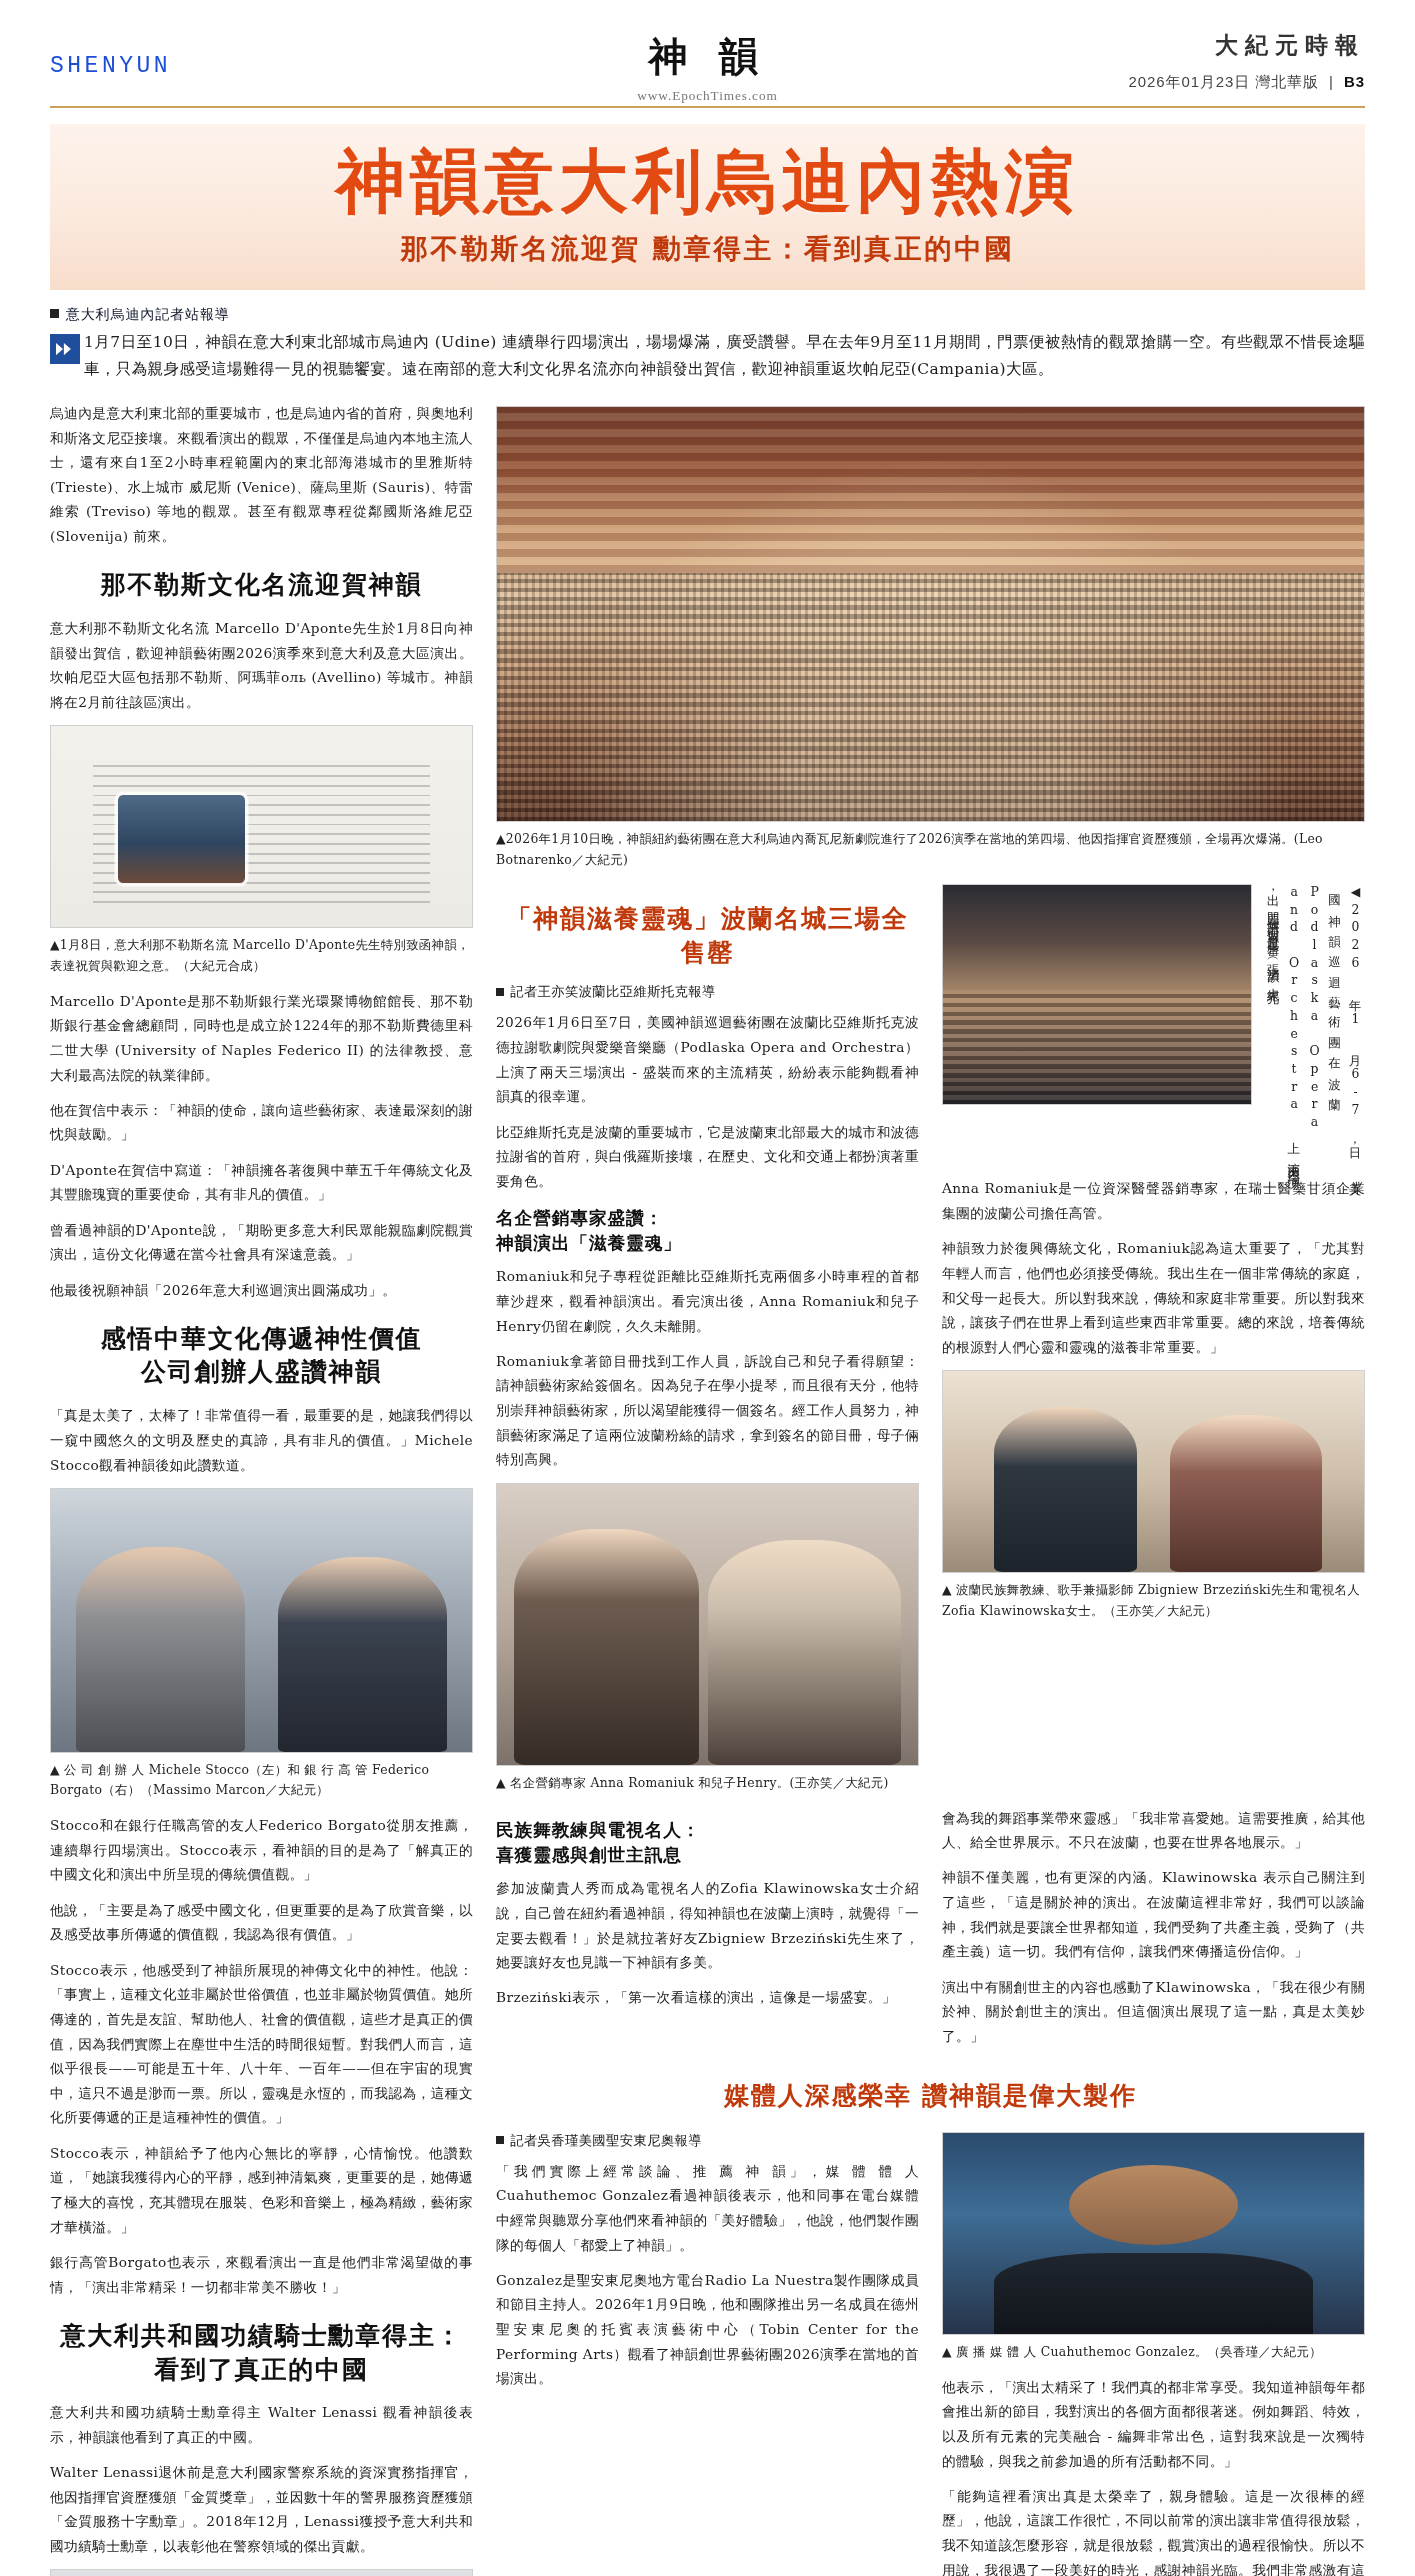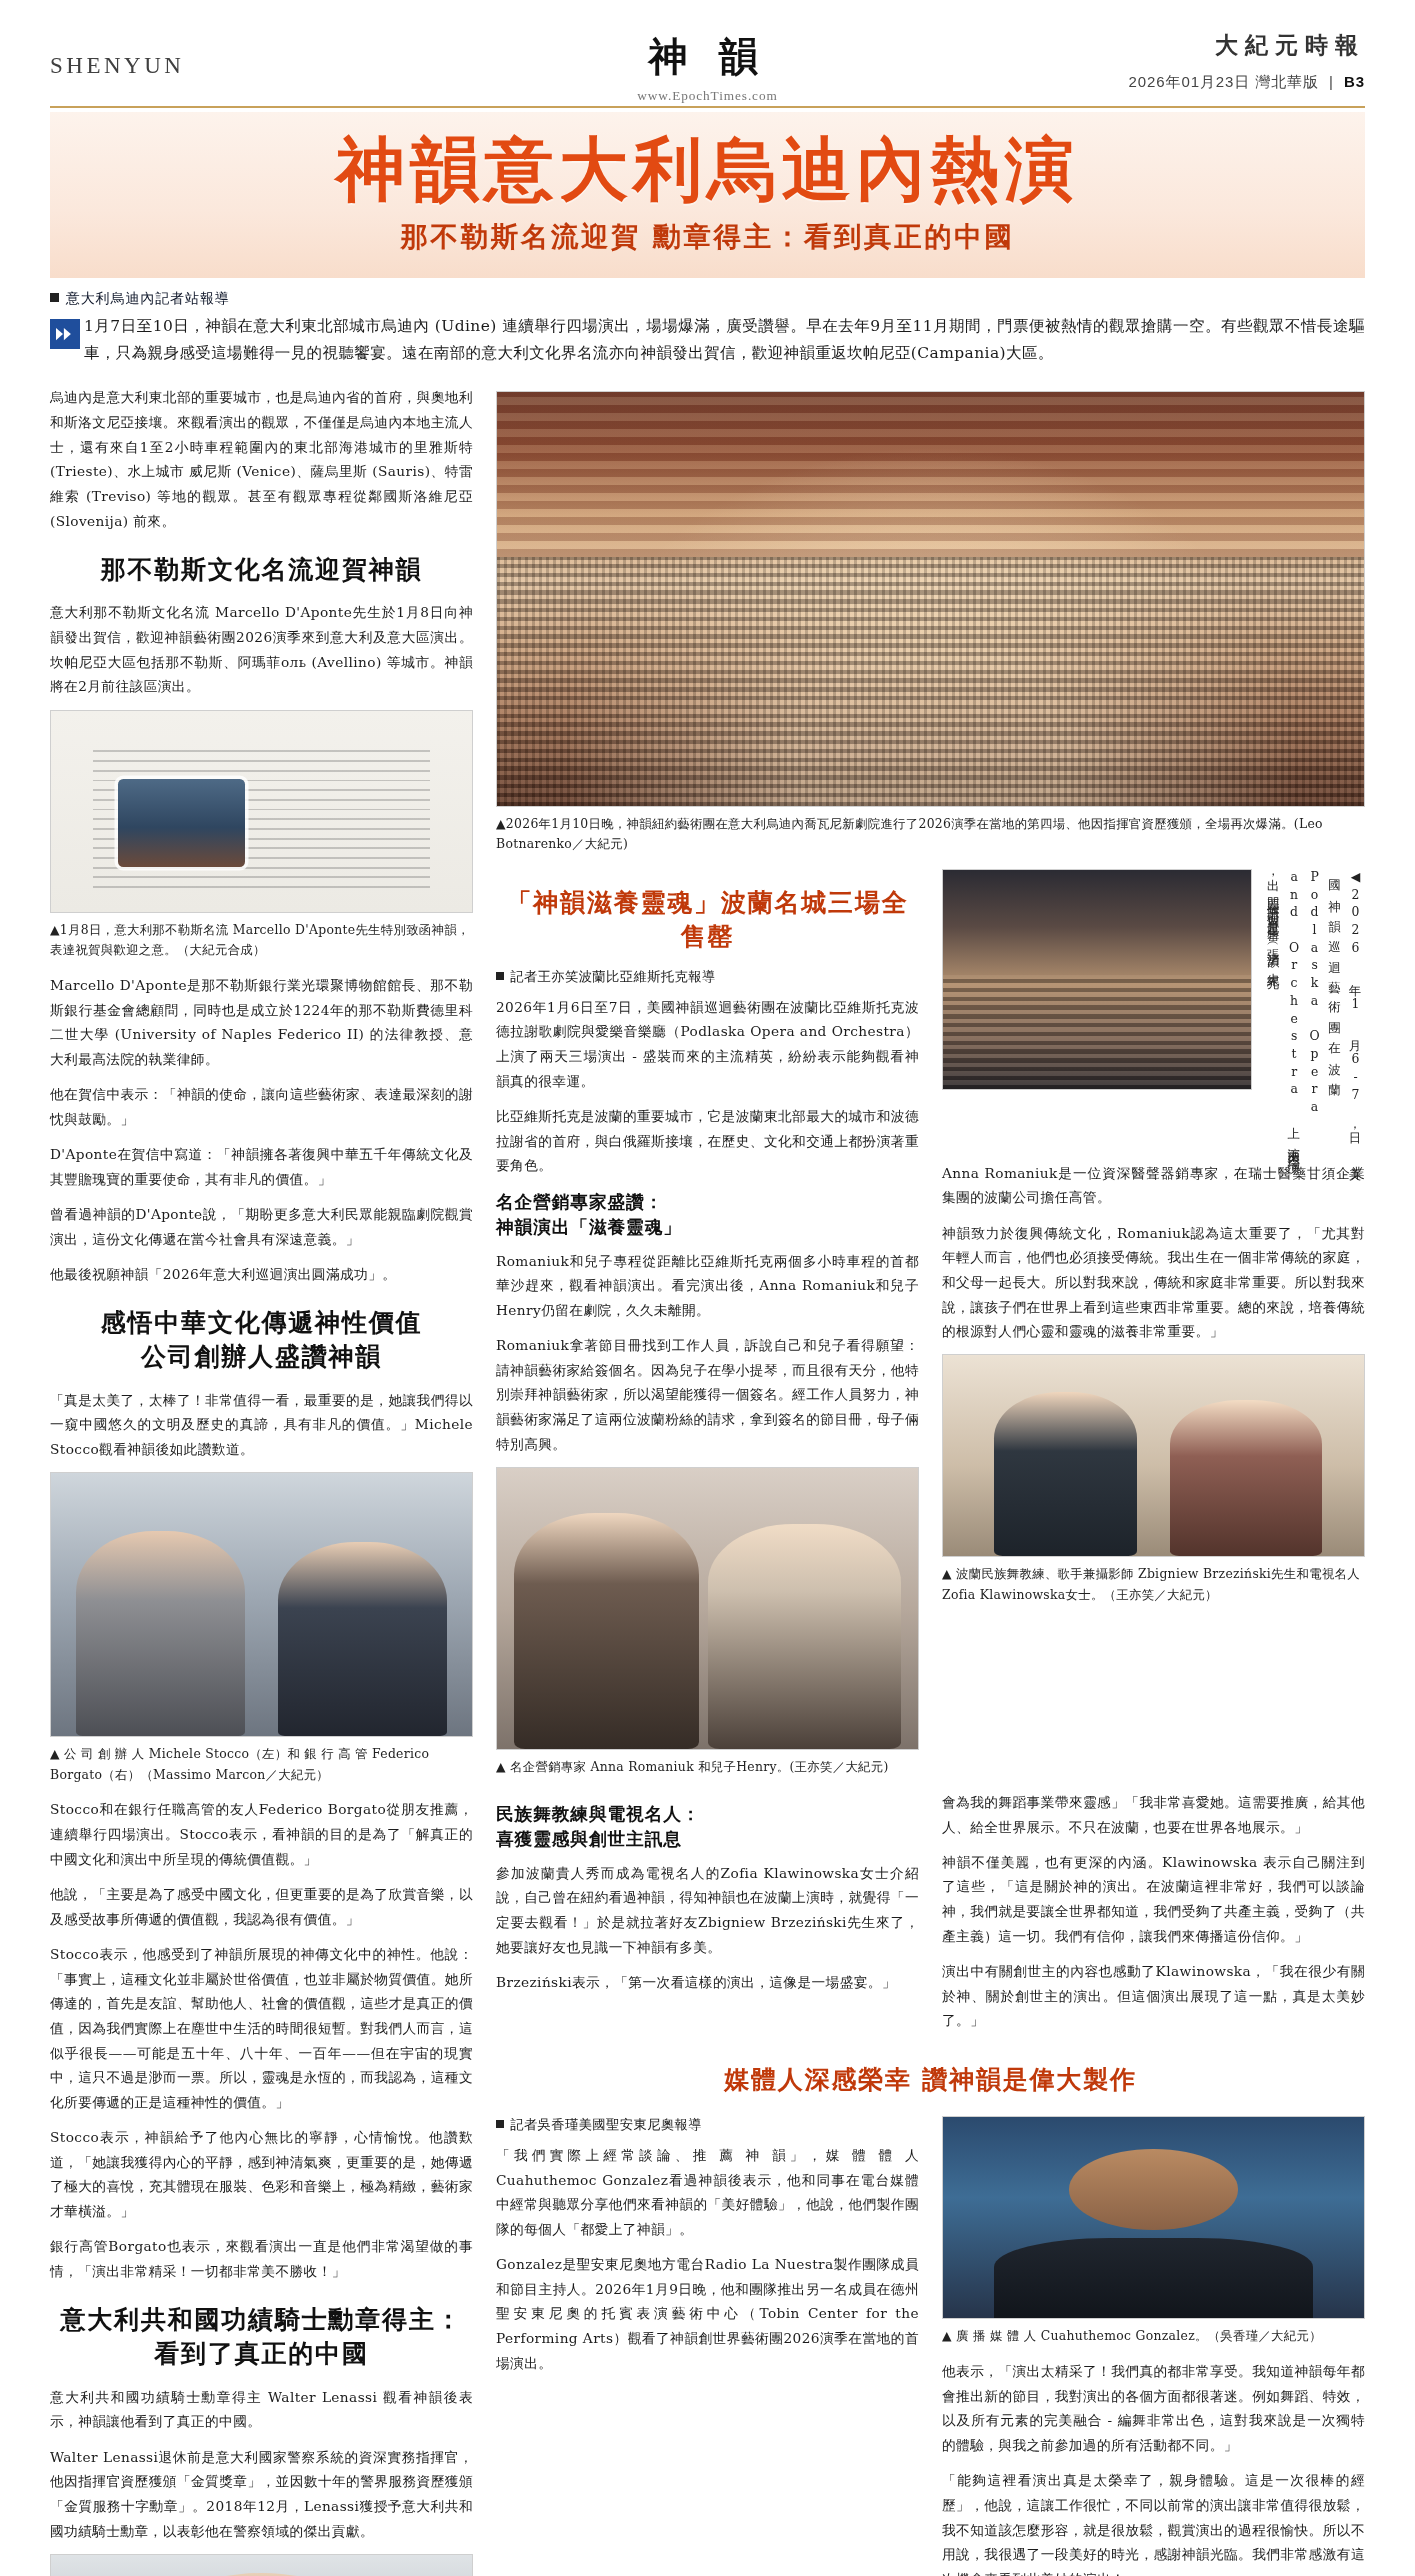--- a/index.html
+++ b/index.html
@@ -21,22 +21,22 @@
   .masthead{
     position:relative;
     height:106px;
     border-bottom:2.7px solid #c8a15a;
     margin:0 50px;
     display:flex;
     align-items:center;
   }
   .mh-left{
     position:absolute;left:0;top:53px;
-    font-size:23px;letter-spacing:3.5px;color:#404040;
-    font-family:Liberation Serif, serif;
+    font-size:23px;letter-spacing:3.5px;color:#1d4ed8;
+    font-family:Liberation Mono, monospace;
   }
   .mh-center{
     position:absolute;left:0;right:0;top:30px;text-align:center;
   }
   .mh-center .cn{
     font-size:39px;font-weight:bold;letter-spacing:8.8px;
     font-family:"DejaVu Serif", serif;color:#111;
   }
   .mh-center .url{
     font-size:13.3px;color:#777;letter-spacing:0.9px;margin-top:3.5px;
@@ -49,21 +49,21 @@
     font-size:23px;letter-spacing:7px;font-weight:bold;color:#333;
     font-family:"DejaVu Serif", serif;
   }
   .mh-right .dateline{
     font-size:15px;color:#444;margin-top:12.4px;letter-spacing:0.9px;
   }
   .mh-right .dateline .pg{font-weight:bold;color:#111;}
 
   
   .headband{
-    margin:4px 50px;
+    margin:16px 50px;
     background:linear-gradient(180deg,#fdf3ec 0%, #fbe8dc 60%, #f8ddcb 100%);
     padding:19.5px 0 23px 0;
     text-align:center;
   }
   .headband h1{
     margin:0;
     font-size:69px;
     line-height:1.06;
     letter-spacing:5.3px;
     color:#e24a12;

